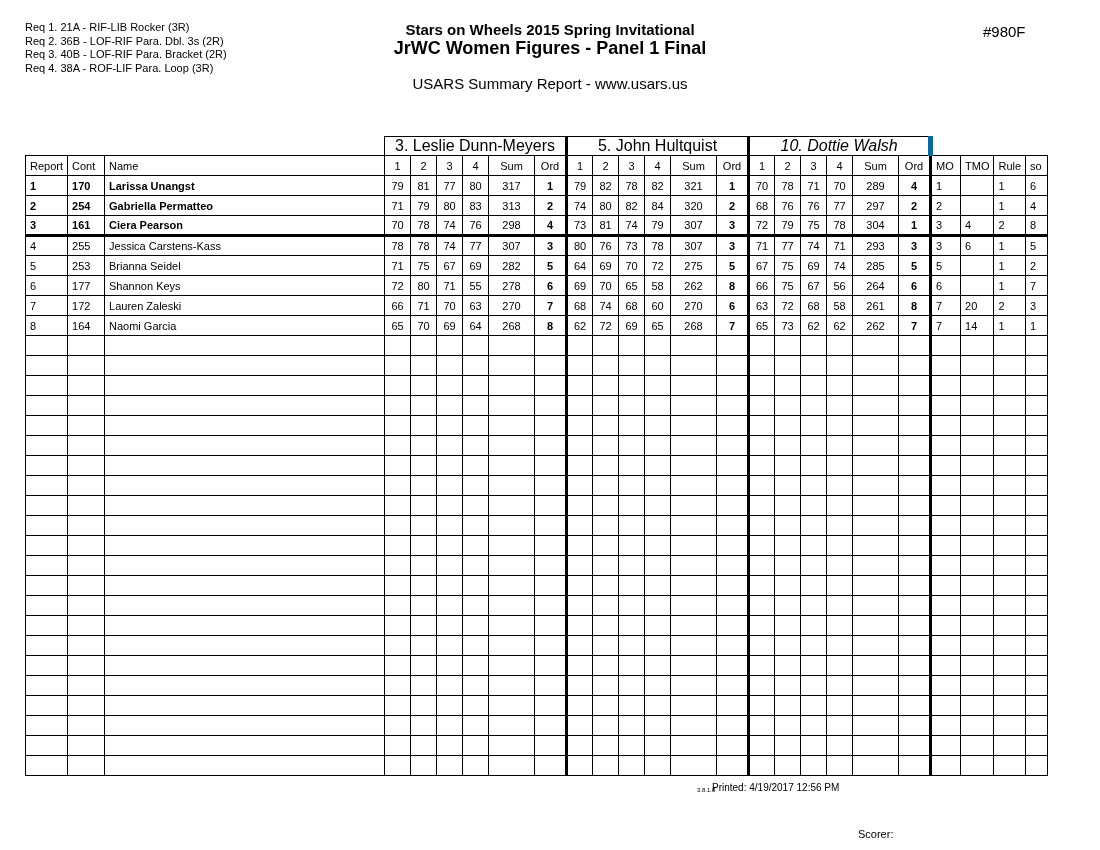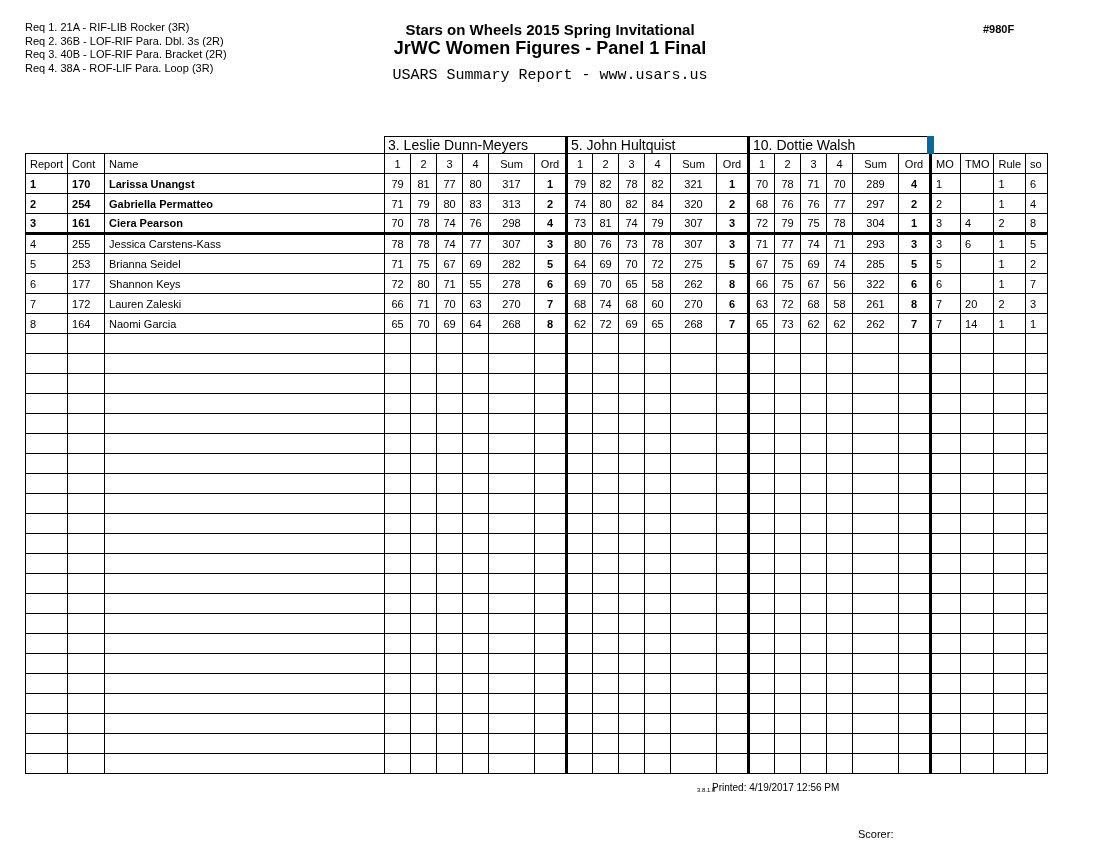--- a/index.html
+++ b/index.html
@@ -6,36 +6,36 @@
   html,body { margin:0; padding:0; }
   body {
     width:1100px; height:850px; background:#fff; color:#000;
     font-family:"Liberation Sans", sans-serif; position:relative; overflow:hidden;
   }
   .reqs { position:absolute; left:25px; top:21px; font-size:11px; line-height:13.5px; white-space:nowrap; }
   .titles { position:absolute; left:0; top:21px; width:1100px; text-align:center; }
   .title-main { font-size:15px; font-weight:bold; }
   .title-venue { font-size:13px; margin-top:4px; }
   .title-division { font-size:18px; font-weight:bold; margin-top:0; }
-  .title-report { font-size:15px; margin-top:8px;font-family:Liberation Mono, monospace; }
-  .report-number { position:absolute; left:983px; top:23px; font-size:11px; font-weight:bold; }
+  .title-report { font-size:15px; margin-top:16px; }
+  .report-number { position:absolute; left:983px; top:23px; font-size:15px; font-weight:normal; }
 
   table#results-table {
     position:absolute; left:25px; top:136px;
     border-collapse:collapse; table-layout:fixed;
   }
   #results-table td {
     border:1px solid #000; height:20px; padding:0 4px;
     font-size:11px; white-space:nowrap; overflow:hidden;
   }
   #results-table tr.r-judges td { height:17px; }
   #results-table td.nb { border:none; }
-  #results-table td.jbox { font-size:14px; padding:0 3px; }
+  #results-table td.jbox { font-size:16px; padding:0 3px;text-align:center; }
   #results-table td.bl3 { border-left:3px solid #000; }
-  #results-table td.br3 { border-right:7px solid #0369a1; }
+  #results-table td.br3 { border-right:5px solid #0369a1;font-style:italic; }
   #results-table tr.cutoff td { border-bottom:3px solid #000; }
   #results-table td.ctr { text-align:center; padding:0 1px; }
   #results-table td.b { font-weight:bold; }
 
   .footer-ver { position:absolute; left:697px; top:787px; font-size:6px; }
   .footer-printed { position:absolute; left:712px; top:782px; font-size:10px; }
   .footer-scorer { position:absolute; left:858px; top:828px; font-size:11px; }
 </style>
 </head>
 <body>
@@ -266,21 +266,21 @@
         <td class="ctr bl3">69</td>
         <td class="ctr">70</td>
         <td class="ctr">65</td>
         <td class="ctr">58</td>
         <td class="ctr">262</td>
         <td class="ctr b">8</td>
         <td class="ctr bl3">66</td>
         <td class="ctr">75</td>
         <td class="ctr">67</td>
         <td class="ctr">56</td>
-        <td class="ctr">322</td>
+        <td class="ctr">264</td>
         <td class="ctr b">6</td>
         <td class="bl3">6</td>
         <td></td>
         <td>1</td>
         <td>7</td>
       </tr>
       <tr class="r-data">
         <td>7</td>
         <td>172</td>
         <td>Lauren Zaleski</td>

